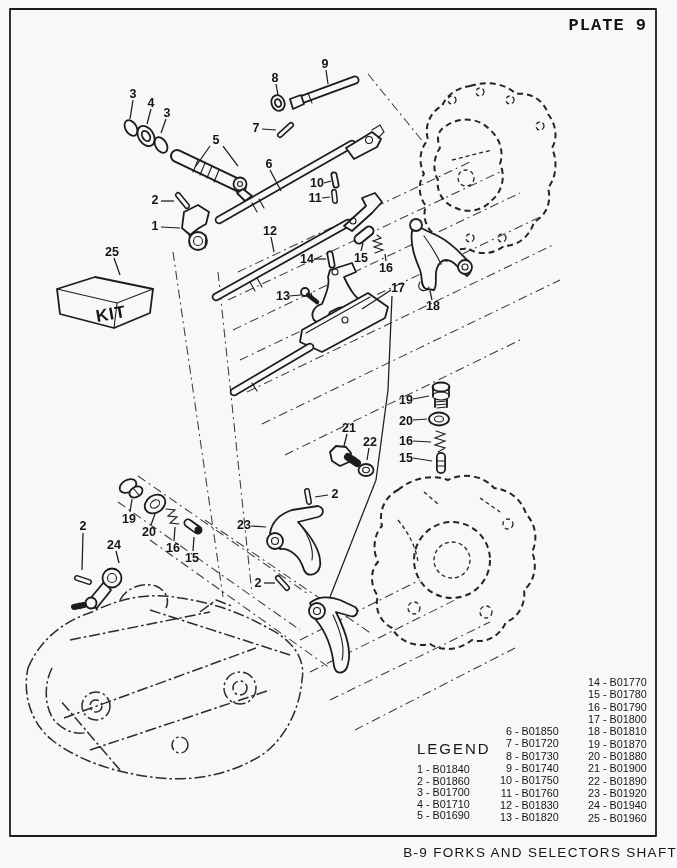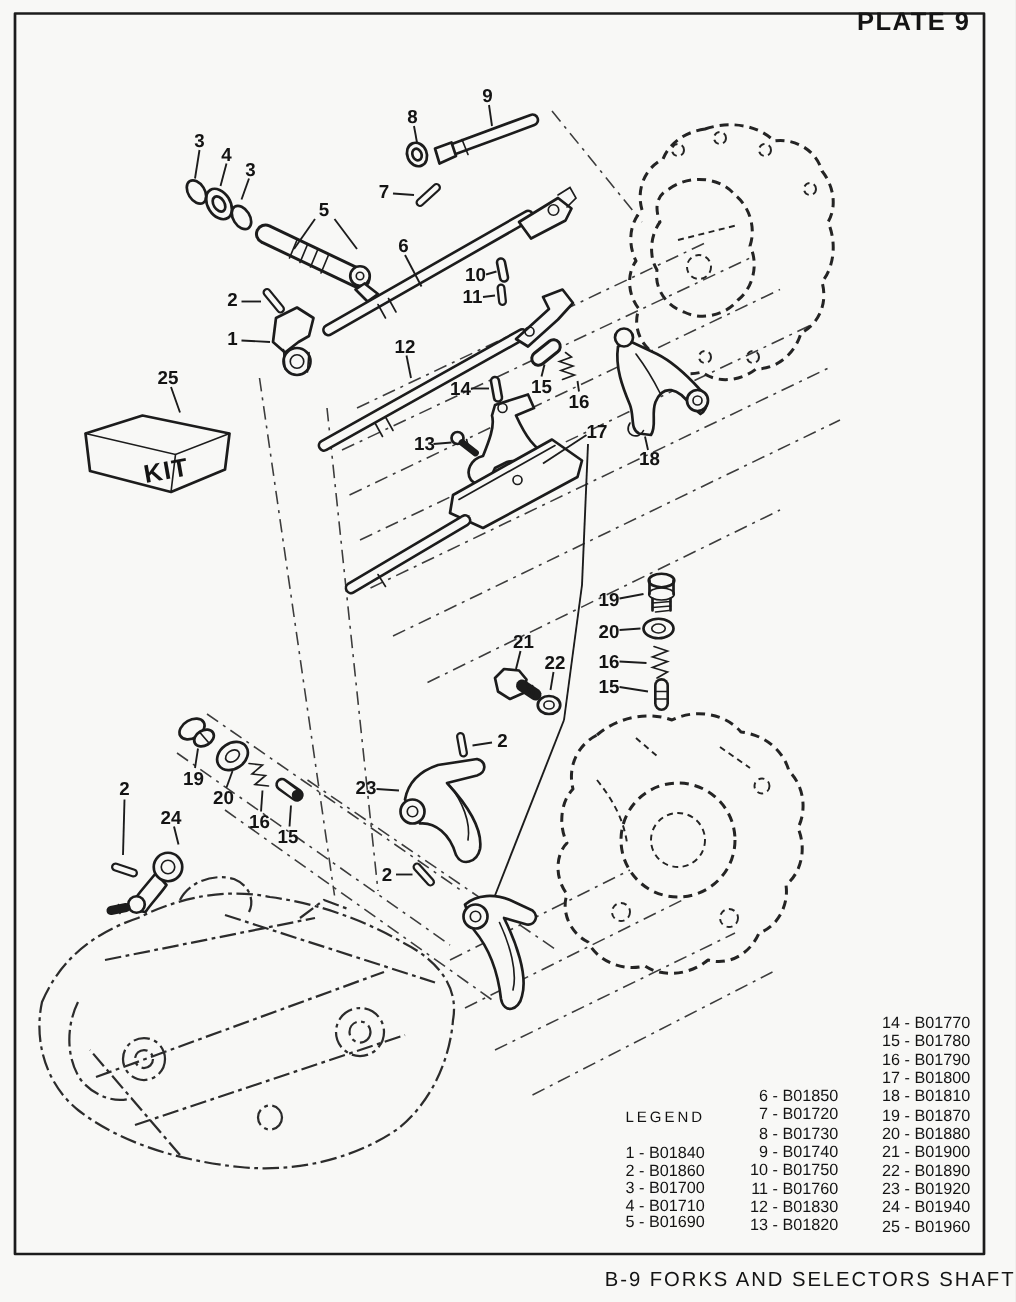--- a/index.html
+++ b/index.html
@@ -11,25 +11,25 @@
   .solid{fill:#f8f8f6;stroke:#1c1c1c;stroke-width:1.8;stroke-linejoin:round;}
   .tube-o{stroke:#1c1c1c;stroke-linecap:round;fill:none;}
   .tube-i{stroke:#f8f8f6;stroke-linecap:round;fill:none;}
   .dash{stroke:#242424;fill:none;stroke-width:2;stroke-dasharray:6 4;stroke-linejoin:round;}
   .dashthin{stroke:#242424;fill:none;stroke-width:1.3;stroke-dasharray:4 3;}
   .phantom{stroke:#2c2c2c;fill:none;stroke-width:1.5;stroke-dasharray:11 3 2.5 3;stroke-linejoin:round;}
   .hatch{stroke:#3c3c3c;fill:none;stroke-width:1.05;stroke-dasharray:9 4 2 4;}
   .lead{stroke:#1c1c1c;stroke-width:1.25;}
   .callout{font:700 12.5px "Liberation Sans",sans-serif;fill:#141414;}
   .kit-text{font:700 17px "Liberation Sans",sans-serif;letter-spacing:1px;fill:#141414;}
-  .plate-title{position:absolute;top:5px;right:30px;font-size:17px;font-weight:700;
-               letter-spacing:1px;}
+  .plate-title{position:absolute;top:16px;right:30px;font-size:17px;font-weight:700;
+               letter-spacing:1px;font-family:Liberation Mono, monospace;}
   .caption{position:absolute;top:845px;left:0;width:677px;text-align:right;
            font-size:13.5px;letter-spacing:1.3px;}
-  .legend-title{position:absolute;left:417px;top:740px;font-size:10px;letter-spacing:2px;}
+  .legend-title{position:absolute;left:417px;top:740px;font-size:15px;letter-spacing:2px;}
   .lcol{position:absolute;}
   .lcol-1{left:414px;top:764px;}
   .lcol-2{left:496px;top:725px;}
   .lcol-3{left:584px;top:676px;}
   .lrow{display:flex;font-size:10.8px;line-height:12.35px;white-space:pre;}
   .lcol-1 .lrow{line-height:11.6px;}
   .ln{display:inline-block;text-align:right;}
 </style>
 </head>
 <body>

